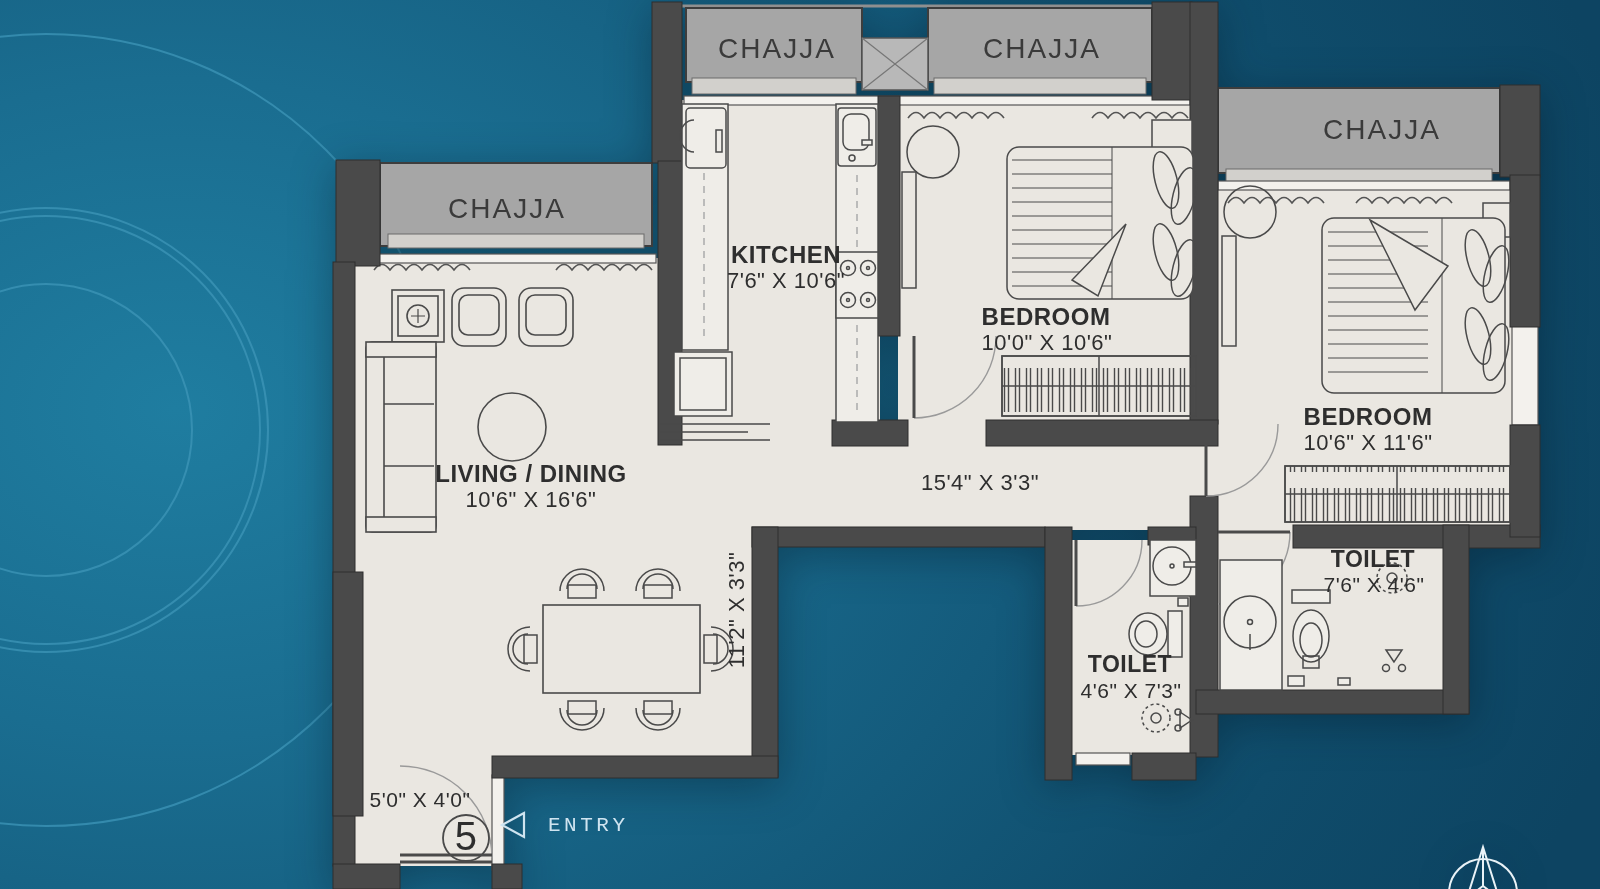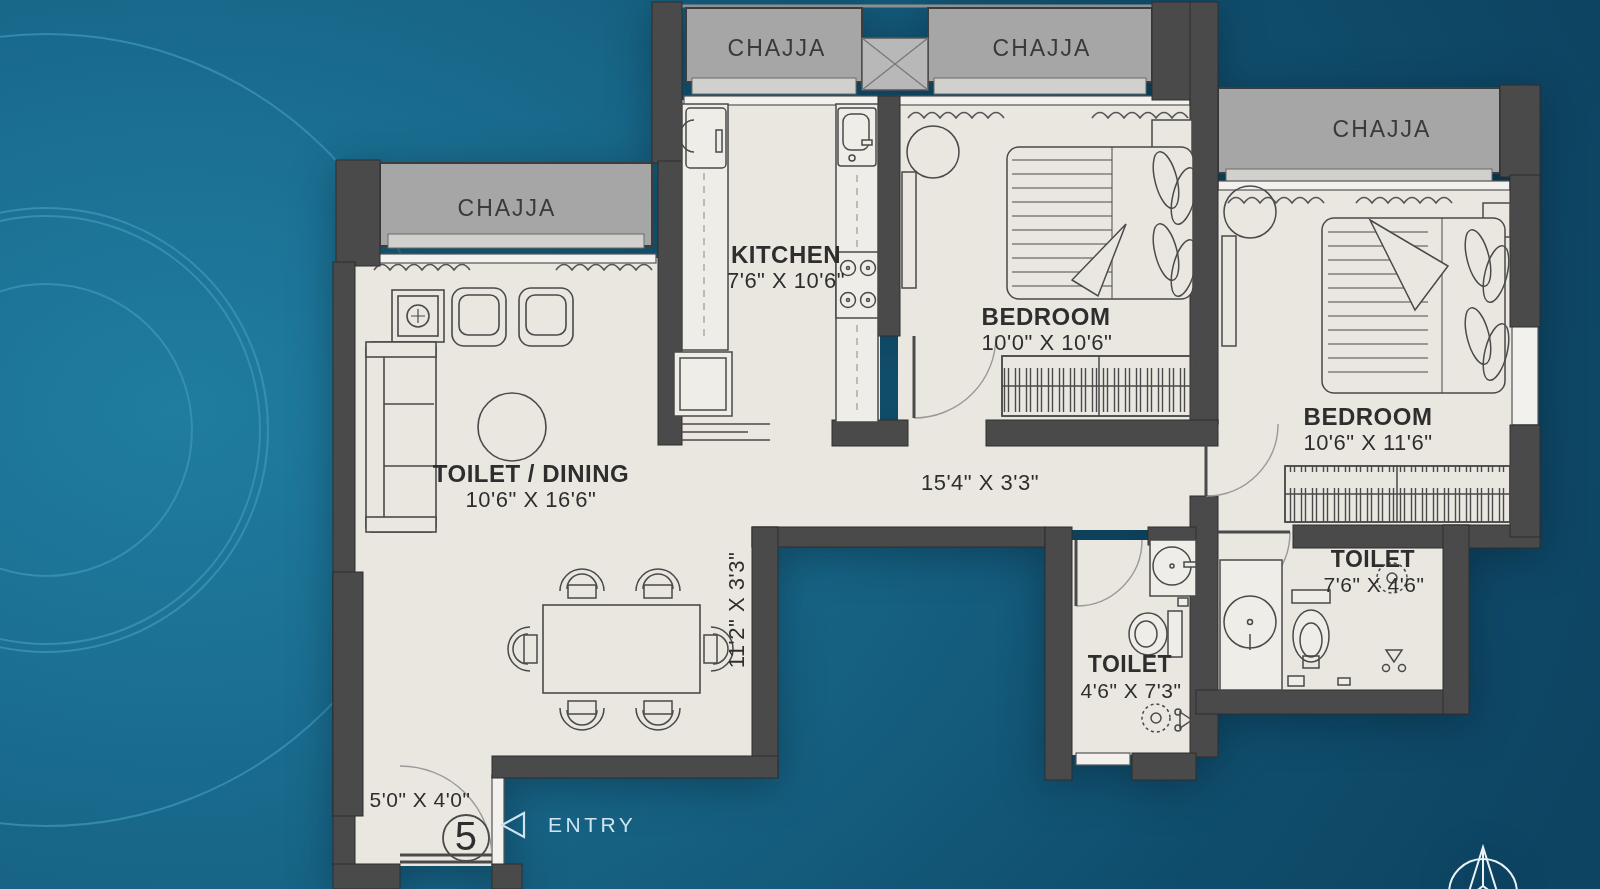--- a/index.html
+++ b/index.html
@@ -5,26 +5,26 @@
   html,body{margin:0;padding:0;}
   body{width:1600px;height:889px;overflow:hidden;font-family:"Liberation Sans",sans-serif;}
   #stage{position:relative;width:1600px;height:889px;overflow:hidden;
     background:radial-gradient(1500px 1100px at 11% 46%, #1f7da0 0%, #1a6d90 30%, #145b7c 58%, #0f4c6b 80%, #0d4462 100%);}
   #deco{position:absolute;left:0;top:0;}
   #plan{position:absolute;left:0;top:0;filter:drop-shadow(0 8px 22px rgba(0,15,25,.35));}
   .lbl{position:absolute;transform:translate(-50%,-50%);color:#2e2e2e;white-space:nowrap;
        letter-spacing:.5px;text-align:center;line-height:1.25;}
   .room-name{font-size:24px;font-weight:bold;}
   .room-dims{font-size:22px;}
-  .chajja{font-size:23px;letter-spacing:2px;color:#3a3a3a;}
+  .chajja{font-size:28px;letter-spacing:2px;color:#3a3a3a;}
   .pass{font-size:22px;}
   .vert{transform:translate(-50%,-50%) rotate(-90deg);}
   .small-dims{font-size:21px;}
   .unit-num{font-size:40px;font-weight:500;transform:translate(-50%,-54%);}
-  .entry-lbl{position:absolute;color:#cfe4f0;font-size:21px;letter-spacing:3.5px;transform:translate(0,-50%);}
+  .entry-lbl{position:absolute;color:#cfe4f0;font-size:21px;letter-spacing:3.5px;transform:translate(0,-50%);font-family:Liberation Mono, monospace;}
 </style>
 </head>
 <body>
 
 <div id="stage">
 
   <svg id="deco" width="420" height="889" viewBox="0 0 420 889">
     <defs>
       <path id="gkL" d="M-46,-234 V-384 H46 V-258 H-24 V-360 H24 V-282 H-4 V-338 H4 V-306" fill="none" stroke="#3E96B8" stroke-width="2.4" opacity="0.8"></path>
       <path id="gkS" d="M-26,-150 V-212 H26 V-164 H-12 V-198 H12 V-178 H-2" fill="none" stroke="#3E96B8" stroke-width="2" opacity="0.8"></path>
@@ -350,21 +350,21 @@
       <path d="M1483,847 L1499,898 L1483,886 L1467,898 Z"></path>
       <path d="M1483,847 V886"></path>
     </g>
   </svg>
 
   <div class="lbl chajja" style="left:507px;top:208px">CHAJJA</div>
   <div class="lbl chajja" style="left:777px;top:48px">CHAJJA</div>
   <div class="lbl chajja" style="left:1042px;top:48px">CHAJJA</div>
   <div class="lbl chajja" style="left:1382px;top:129px">CHAJJA</div>
 
-  <div class="lbl room-name" style="left:531px;top:474px">TOILET / DINING</div>
+  <div class="lbl room-name" style="left:531px;top:474px">LIVING / DINING</div>
   <div class="lbl room-dims" style="left:531px;top:500px">10'6" X 16'6"</div>
 
   <div class="lbl room-name" style="left:786px;top:255px">KITCHEN</div>
   <div class="lbl room-dims" style="left:786px;top:281px">7'6" X 10'6"</div>
 
   <div class="lbl room-name" style="left:1046px;top:317px">BEDROOM</div>
   <div class="lbl room-dims" style="left:1047px;top:343px">10'0" X 10'6"</div>
 
   <div class="lbl room-name" style="left:1368px;top:417px">BEDROOM</div>
   <div class="lbl room-dims" style="left:1368px;top:443px">10'6" X 11'6"</div>

